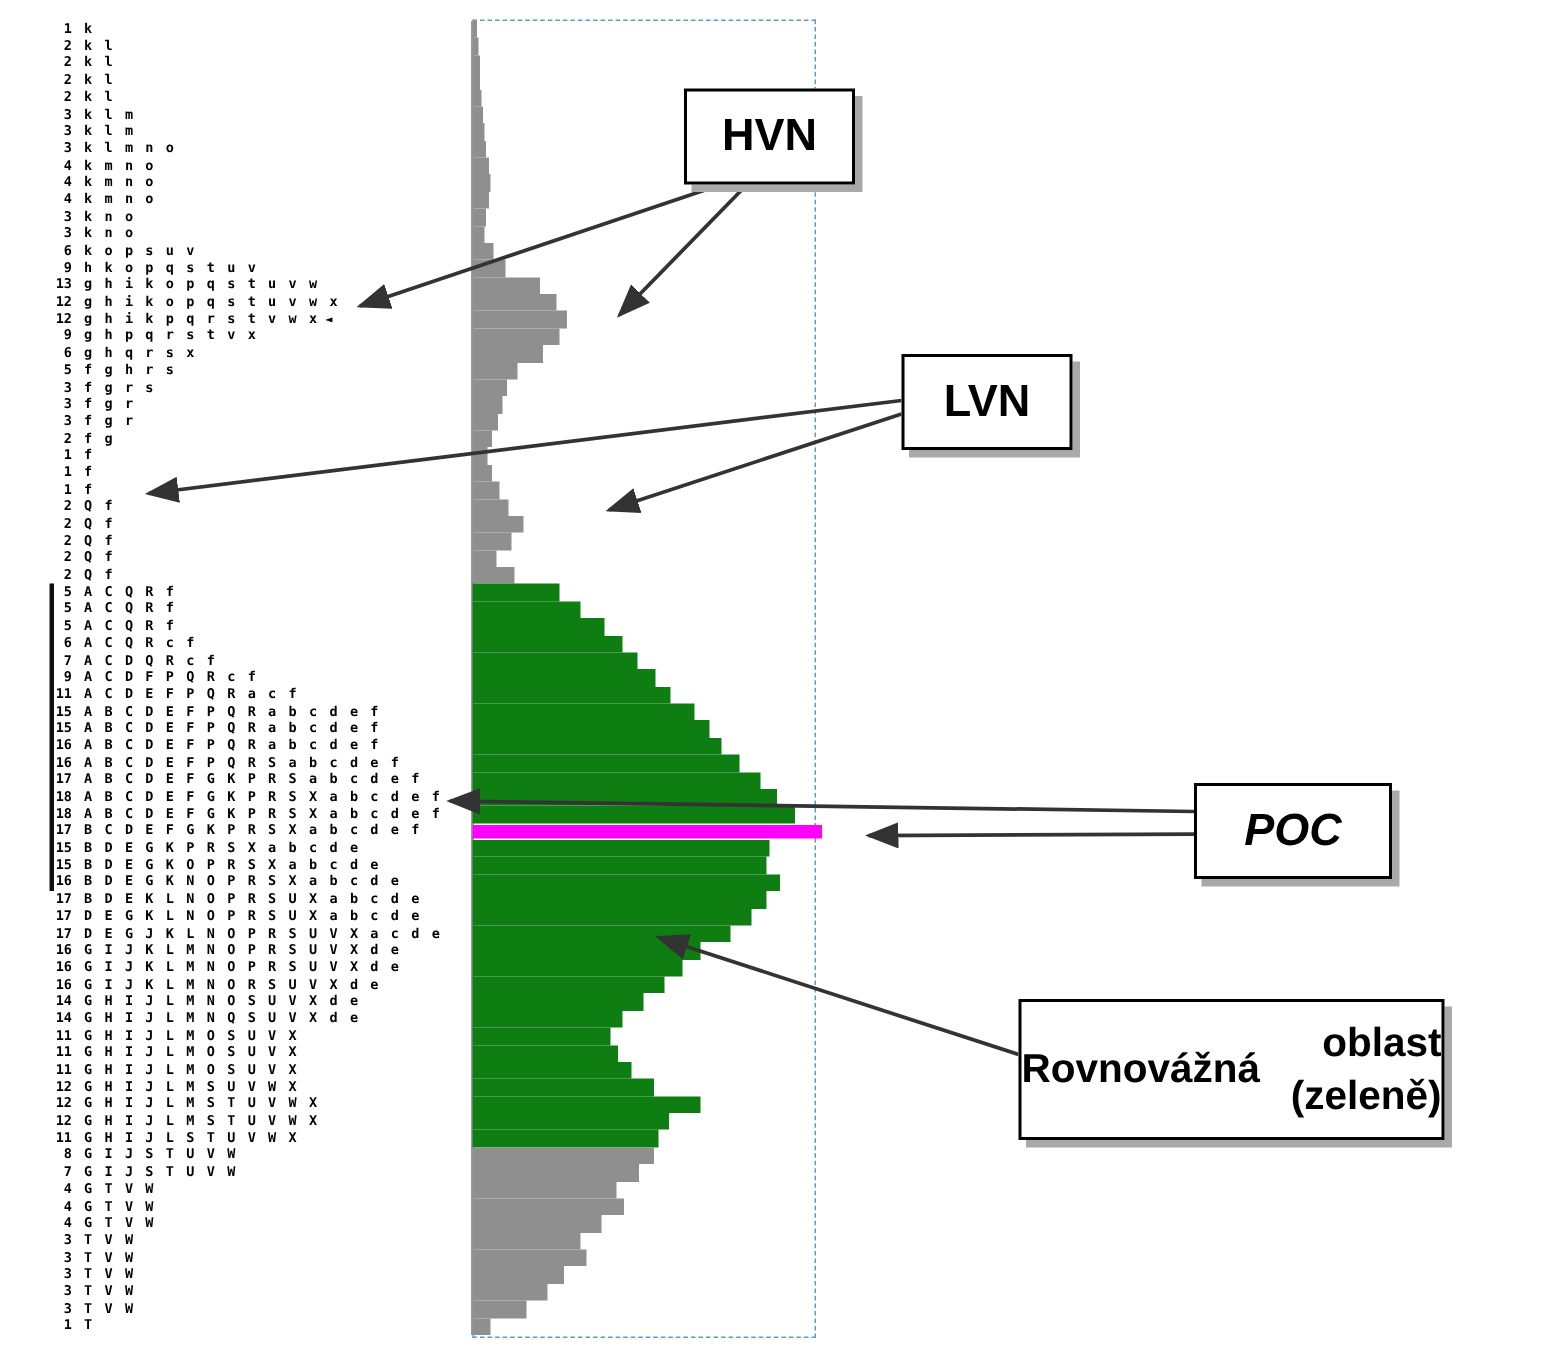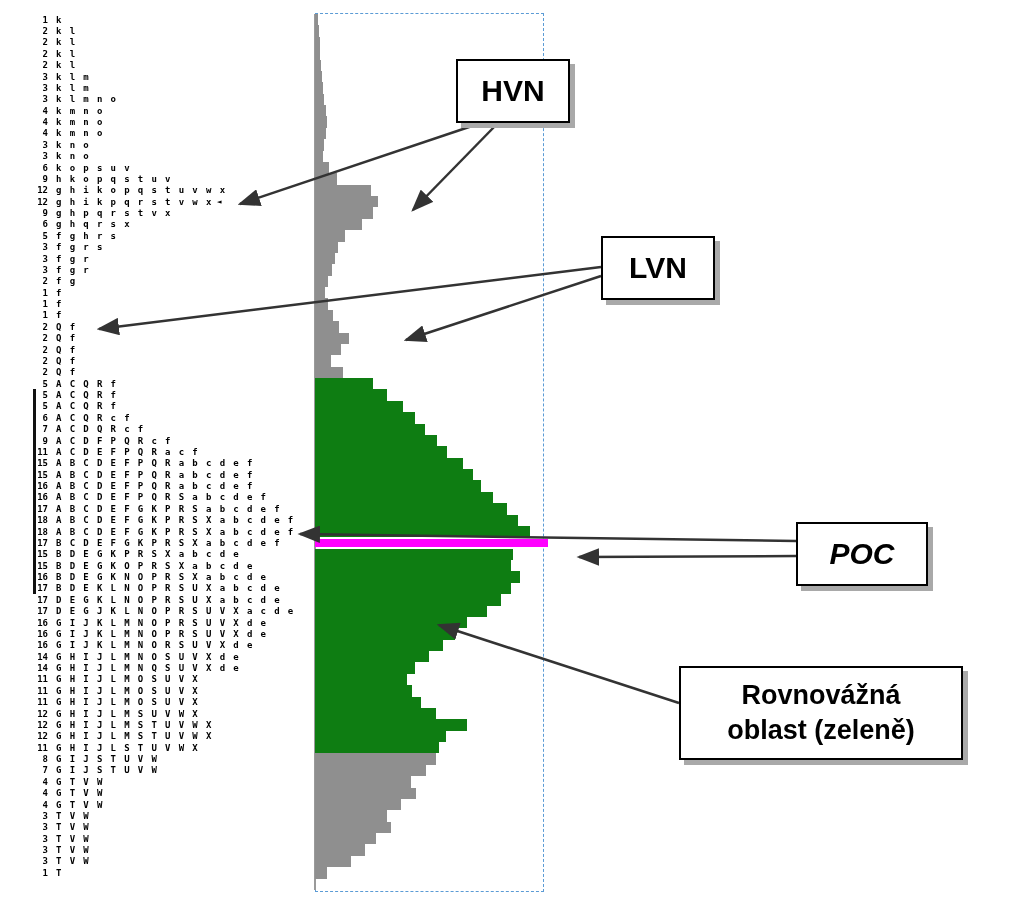--- a/index.html
+++ b/index.html
@@ -20,21 +20,21 @@
            border:1px dashed #5b9bd5;}
   #axis{position:absolute;left:314px;top:14px;width:2px;height:876px;background:#9a9a9a;}
   #valuearea{position:absolute;left:33px;top:389px;width:3px;height:205px;background:#111;}
   
   .callout{position:absolute;background:#fff;border:2px solid #000;
            box-shadow:5px 5px 0 #a9a9a9;display:flex;align-items:center;justify-content:center;
            font:bold 30px "Liberation Sans",sans-serif;color:#000;z-index:5;}
   #box-hvn{left:456px;top:59px;width:110px;height:60px;}
   #box-lvn{left:601px;top:236px;width:110px;height:60px;}
   #box-poc{left:796px;top:522px;width:128px;height:60px;font-style:italic;}
-  #box-eq{left:679px;top:666px;width:280px;height:90px;flex-direction:column;
+  #box-eq{left:679px;top:666px;width:280px;height:90px;flex-direction:row;
           font-size:27px;line-height:1.3;text-align:right;}
   #arrows{position:absolute;left:0;top:0;width:1030px;height:908px;pointer-events:none;z-index:4;}
 </style>
 </head>
 <body>
 
 <div id="stage">
 
   <div id="outline"></div>
 
@@ -110,20 +110,25 @@
       </div>
       <div class="prow">
         <span class="cnt">6</span>
         <span class="ltr">k o p s u v</span>
         <div class="bar neutral" style="width: 14px;"></div>
       </div>
       <div class="prow">
         <span class="cnt">9</span>
         <span class="ltr">h k o p q s t u v</span>
         <div class="bar neutral" style="width: 22px;"></div>
+      </div>
+      <div class="prow">
+        <span class="cnt">13</span>
+        <span class="ltr">g h i k o p q s t u v w</span>
+        <div class="bar neutral" style="width: 45px;"></div>
       </div>
       <div class="prow">
         <span class="cnt">12</span>
         <span class="ltr">g h i k o p q s t u v w x</span>
         <div class="bar neutral" style="width: 56px;"></div>
       </div>
       <div class="prow">
         <span class="cnt">12</span>
         <span class="ltr">g h i k p q r s t v w x</span>
         <span class="mk">◄</span>

